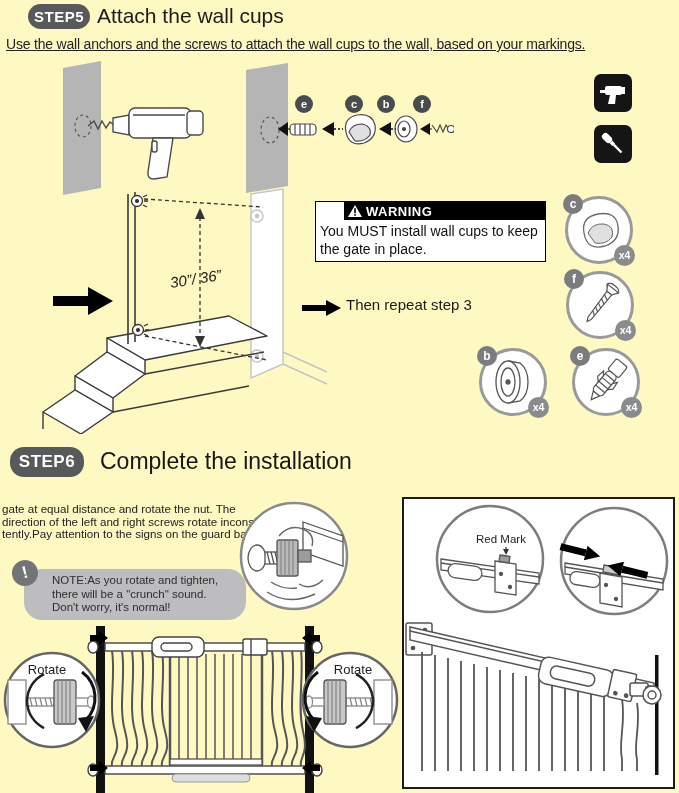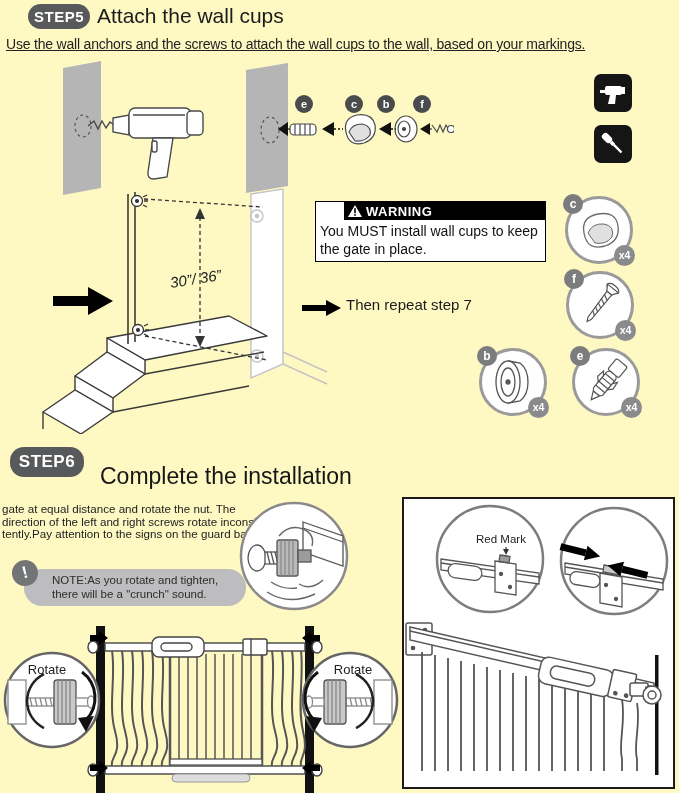--- a/index.html
+++ b/index.html
@@ -166,21 +166,21 @@
       <span>WARNING</span>
     </div>
     <div class="warnbody">
       <div>You MUST install wall cups to keep the gate in place.</div>
     </div>
   </div>
 
   <svg class="abs" style="left:302px;top:299px;" width="40" height="18" viewBox="0 0 40 18">
     <polygon points="0,6 24,6 24,1 39,9 24,17 24,12 0,12" fill="#000"></polygon>
   </svg>
-  <div class="abs" style="left:346px;top:296px;font-size:15px;color:#1b1b1b;">Then repeat step 7</div>
+  <div class="abs" style="left:346px;top:296px;font-size:15px;color:#1b1b1b;">Then repeat step 3</div>
 
   <div class="part" style="left:565px;top:196px;">
     <svg width="62" height="62" viewBox="0 0 62 62">
       <path d="M16,34 Q13,18 30,15 Q48,12 50,27 Q52,42 37,47 Q19,52 16,34 Z" fill="#fff" stroke="#6a6a6a" stroke-width="1.3"></path>
       <path d="M20,34 Q24,24 36,25 Q47,27 44,38 Q38,46 27,44 Z" fill="#e0e0e0" stroke="#6a6a6a" stroke-width="1"></path>
     </svg>
     <div class="pletter">c</div>
     <div class="pqty">x4</div>
   </div>
   <div class="part" style="left:566px;top:271px;">
@@ -216,31 +216,32 @@
         <polygon points="22,24 25,28 25,36 21,32"></polygon>
         <polygon points="40,24 37,28 37,36 41,32"></polygon>
         <polygon points="27,46 35,46 31,54"></polygon>
       </g>
     </svg>
     <div class="pletter">e</div>
     <div class="pqty">x4</div>
   </div>
 
   <div class="abs step-badge" style="left:10px;top:447px;width:74px;height:30px;font-size:17px;">STEP6</div>
-  <div class="abs" style="left:100px;top:448px;font-size:23px;color:#161616;margin-top:15px;">Complete the installation</div>
+  <div class="abs" style="left:100px;top:448px;font-size:23px;color:#161616;">Complete the installation</div>
 
   <div class="abs" style="left:2px;top:503px;">
     <div class="instr-line">gate at equal distance and rotate the nut. The</div>
     <div class="instr-line">direction of the left and right screws rotate inconsis-</div>
     <div class="instr-line">tently.Pay attention to the signs on the guard bar.</div>
   </div>
 
   <div class="abs note-bubble" style="left:24px;top:569px;width:188px;">
     <div>NOTE:As you rotate and tighten,</div>
     <div>there will be a "crunch" sound.</div>
+    <div>Don't worry, it's normal!</div>
   </div>
   <div class="abs note-icon" style="left:12px;top:560px;width:26px;height:26px;">!</div>
 
   <svg class="abs" style="left:237px;top:496px;" width="116" height="124" viewBox="0 0 116 124">
     <circle cx="57" cy="60" r="53" fill="#fff" stroke="#8a8a8a" stroke-width="2.5"></circle>
     <g stroke="#555" stroke-width="1.3" fill="#fff">
       <polygon points="66,26 106,40 106,70 66,56"></polygon>
       <line x1="66" y1="32" x2="106" y2="46"></line>
       <ellipse cx="20" cy="62" rx="9" ry="13"></ellipse>
       <rect x="28" y="56" width="14" height="12"></rect>

